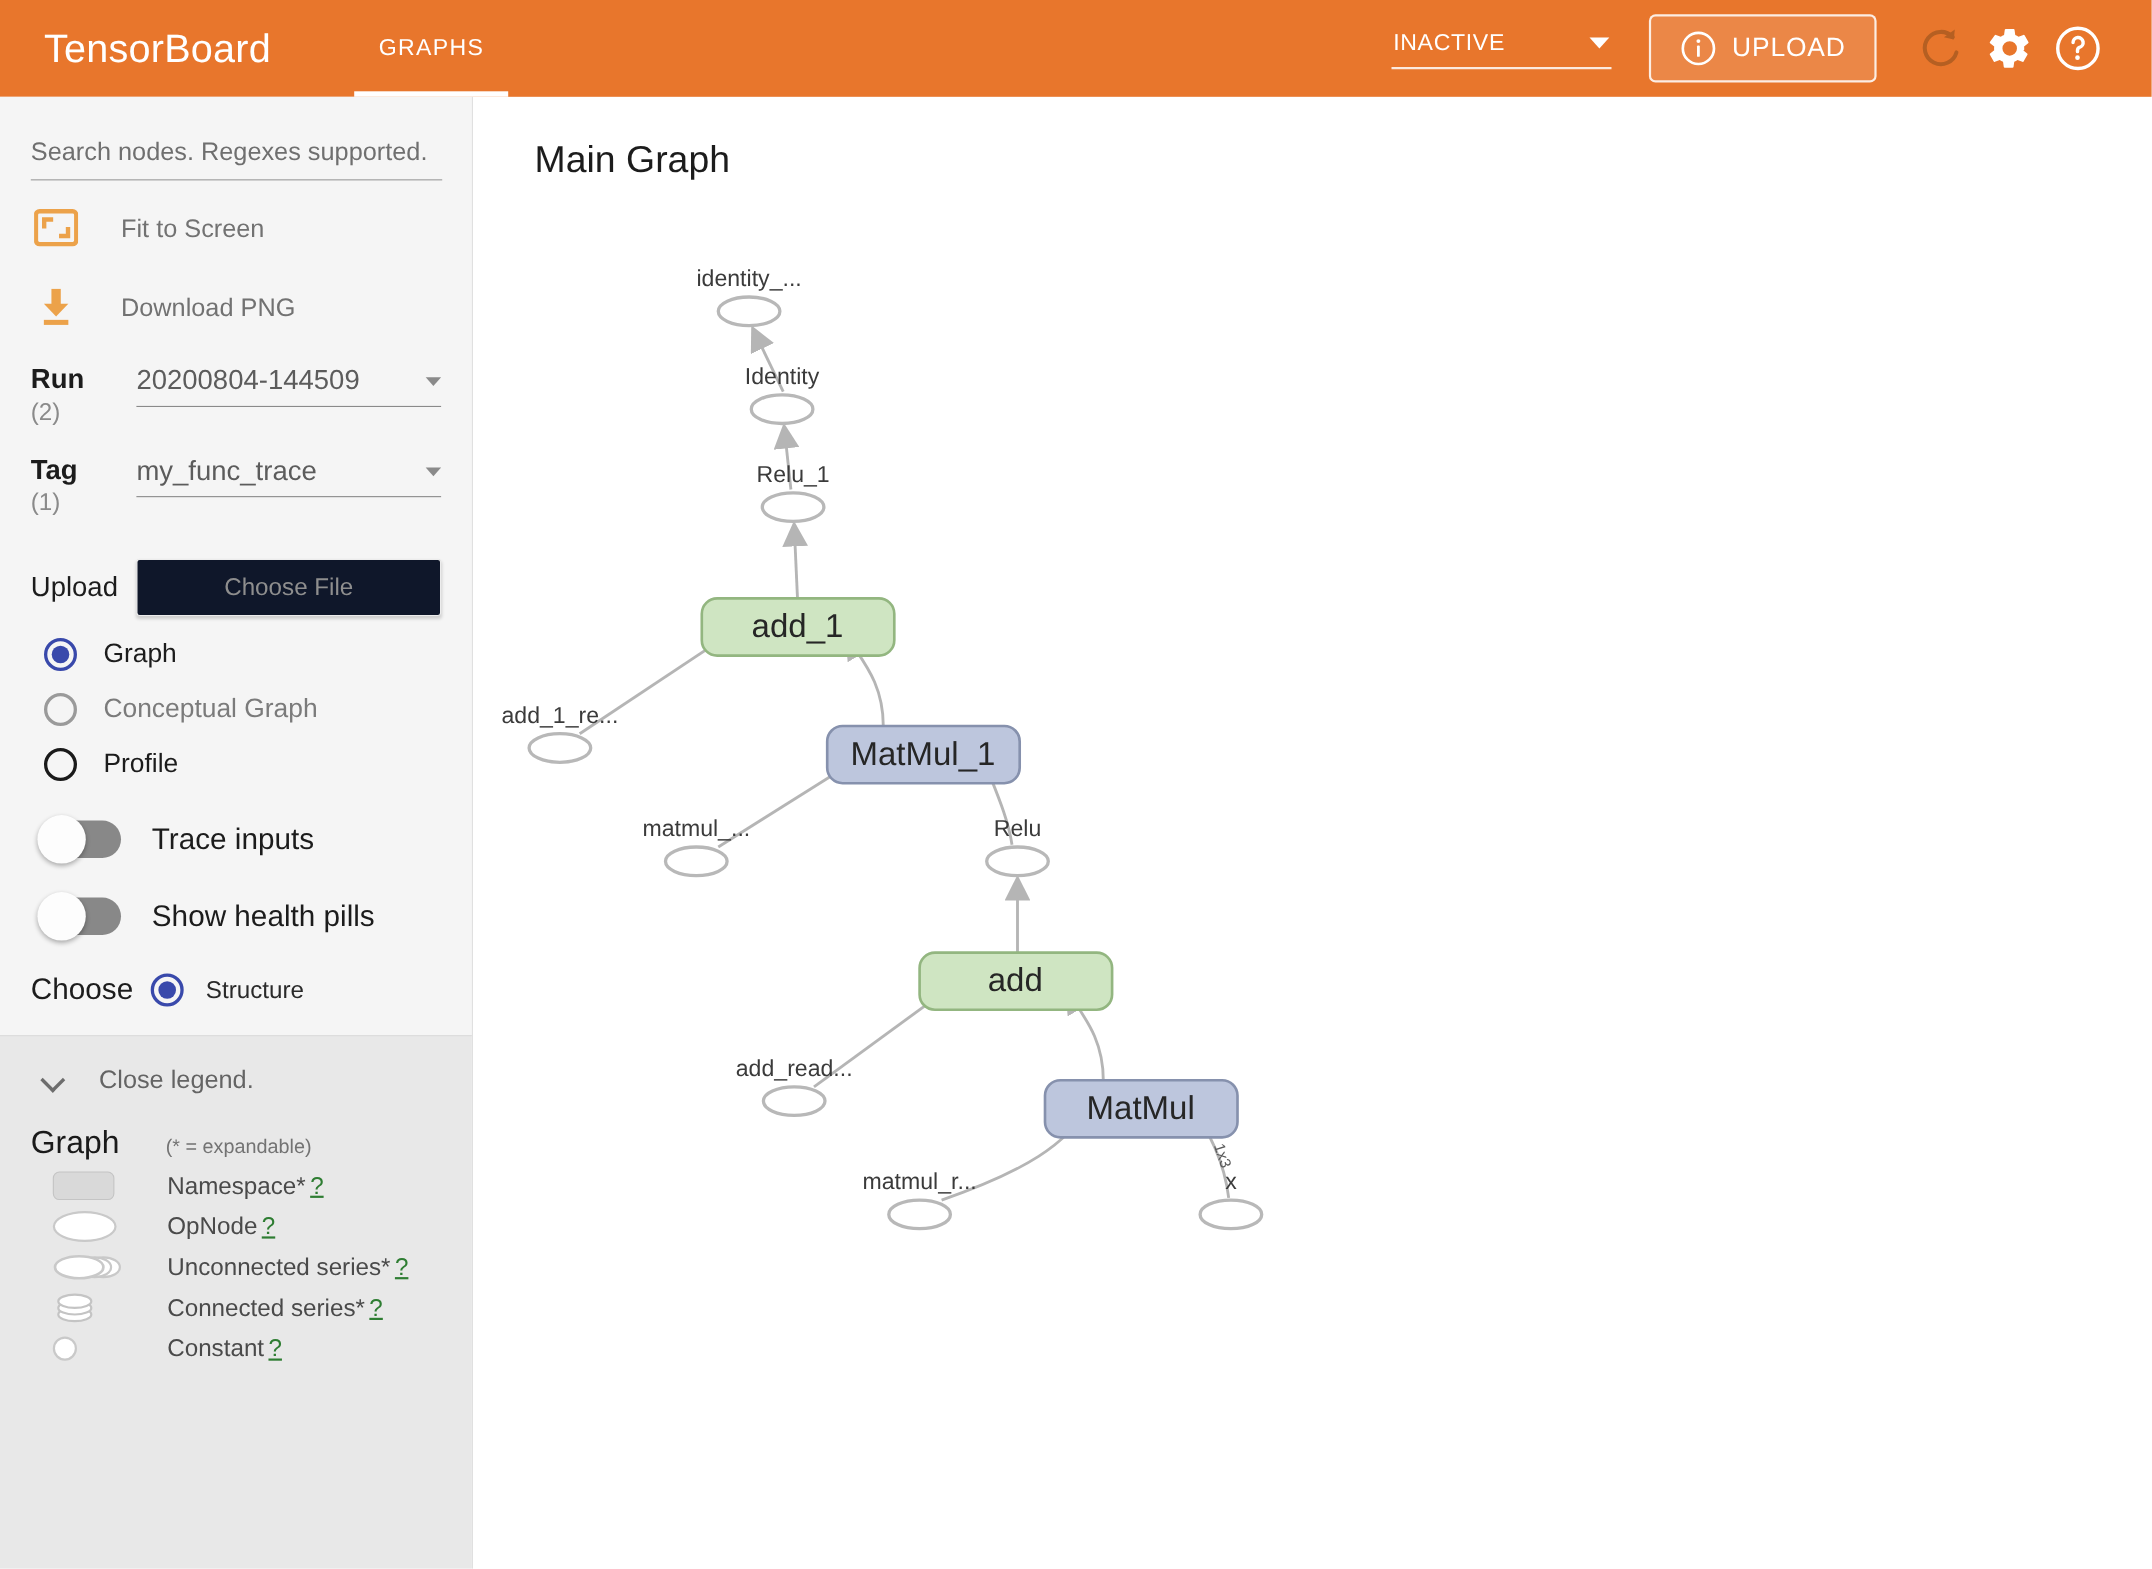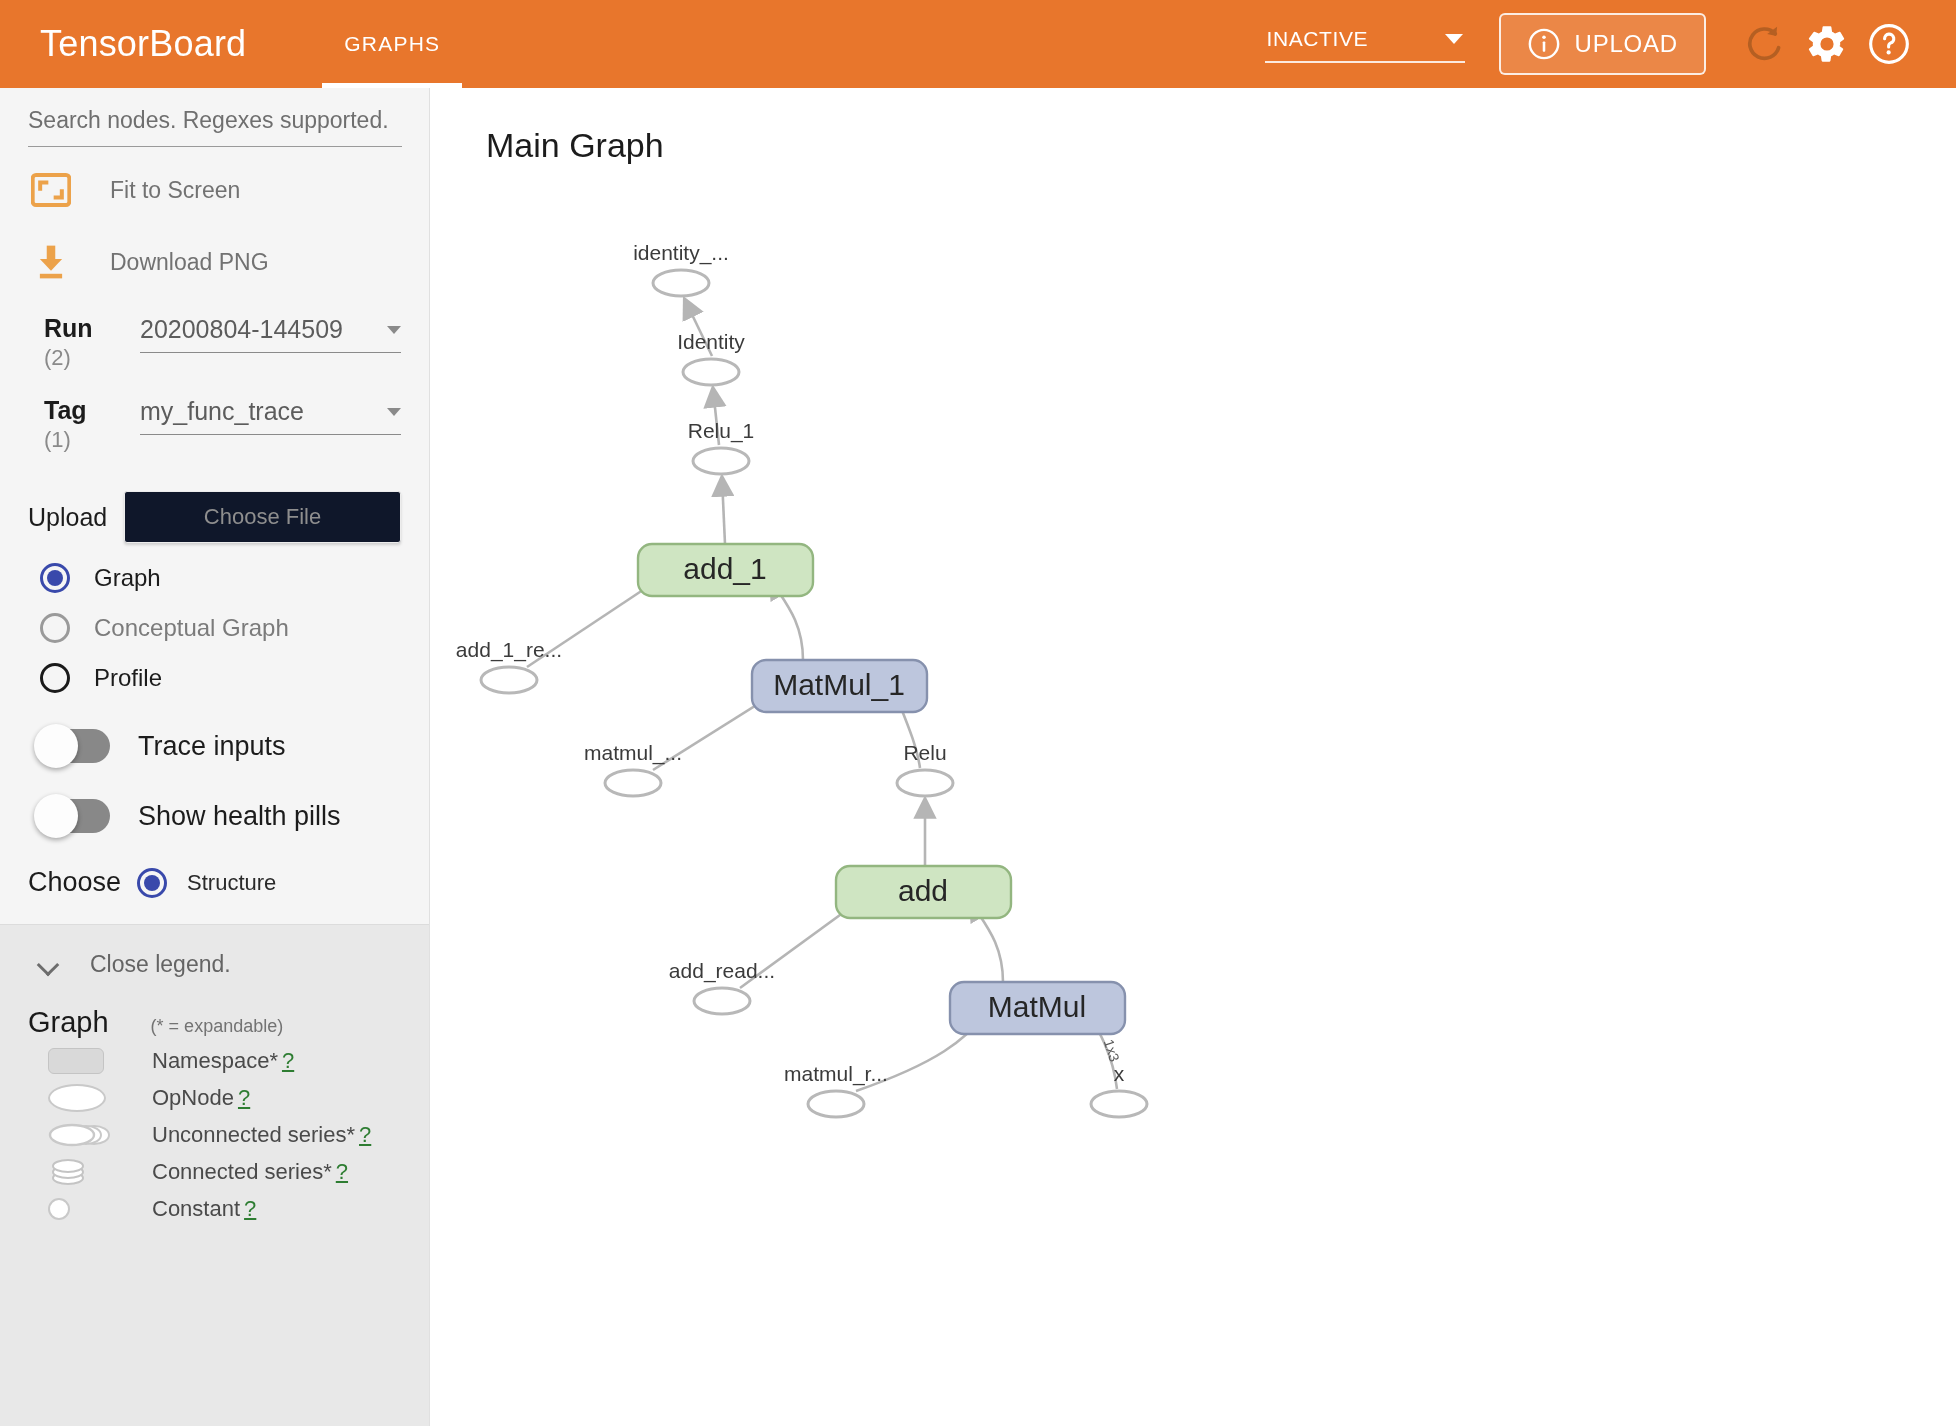--- a/index.html
+++ b/index.html
@@ -69,38 +69,38 @@
 
   
   .sidebar {
     position: absolute; left: 0; top: 88px;
     width: 430px; height: 1338px;
     background: #f5f5f5;
     border-right: 1px solid #e0e0e0;
     overflow: hidden;
   }
   .sb-top { padding: 0 28px; }
-  .search-wrap { padding-top: 13px; }
+  .search-wrap { padding-top: 30px; }
   .search-input {
     width: 374px; border: none; background: transparent;
     border-bottom: 1px solid #9a9a9a;
     font-size: 23px; color: #5c5c5c; padding: 6px 0 12px 0;
     font-family: "Liberation Sans", sans-serif; outline: none;
   }
   .search-input::placeholder { color: #6f6f6f; }
 
   .action-row {
     display: flex; align-items: center; height: 58px;
     margin-top: 14px; cursor: pointer;
   }
   .action-row .ico { width: 46px; display: flex; justify-content: center; }
   .action-row .txt { font-size: 23px; color: #727272; margin-left: 36px; }
 
   .field-row { display: flex; align-items: flex-start; margin-top: 22px; }
-  .field-label { width: 96px; flex: 0 0 96px; margin-left: 16px; }
+  .field-label { width: 96px; flex: 0 0 96px; }
   .field-label .name { font-size: 25px; color: #1c1c1c; font-weight: 700; line-height: 30px; }
   .field-label .count { font-size: 22px; color: #8a8a8a; line-height: 30px; }
   .field-select {
     flex: 1; border-bottom: 1px solid #8a8a8a;
     display: flex; align-items: center; padding-bottom: 8px;
     cursor: pointer; margin-top: 2px;
   }
   .field-select .val { font-size: 25px; color: #5c5c5c; }
   .field-select .cd {
     margin-left: auto;

